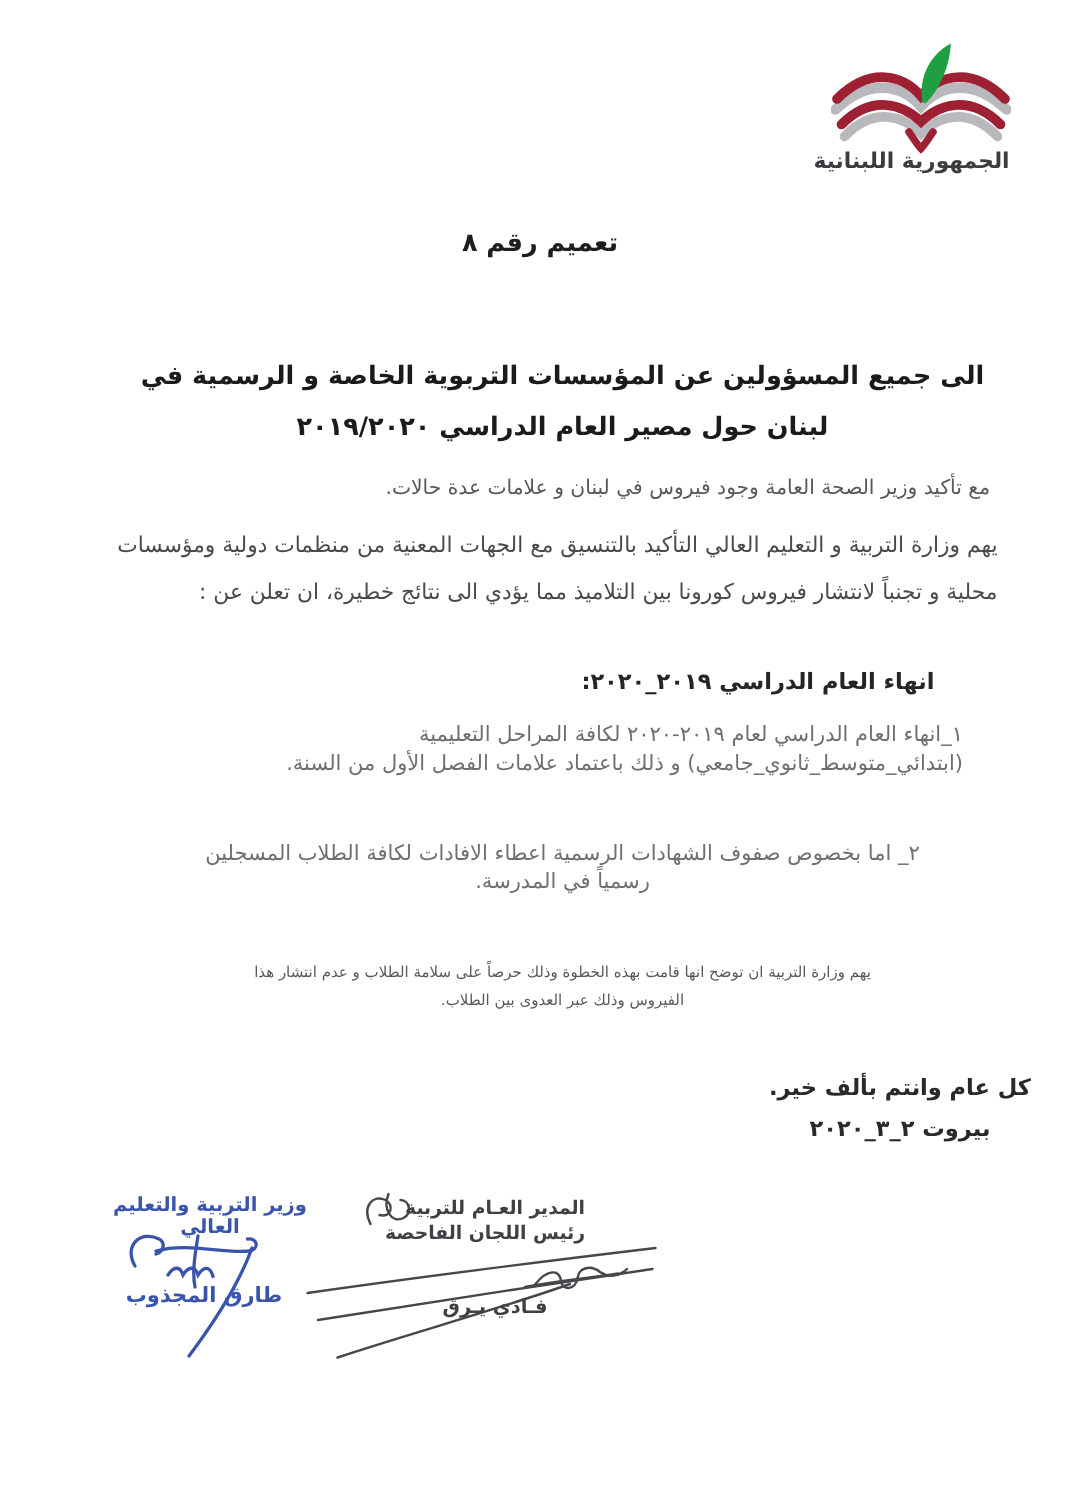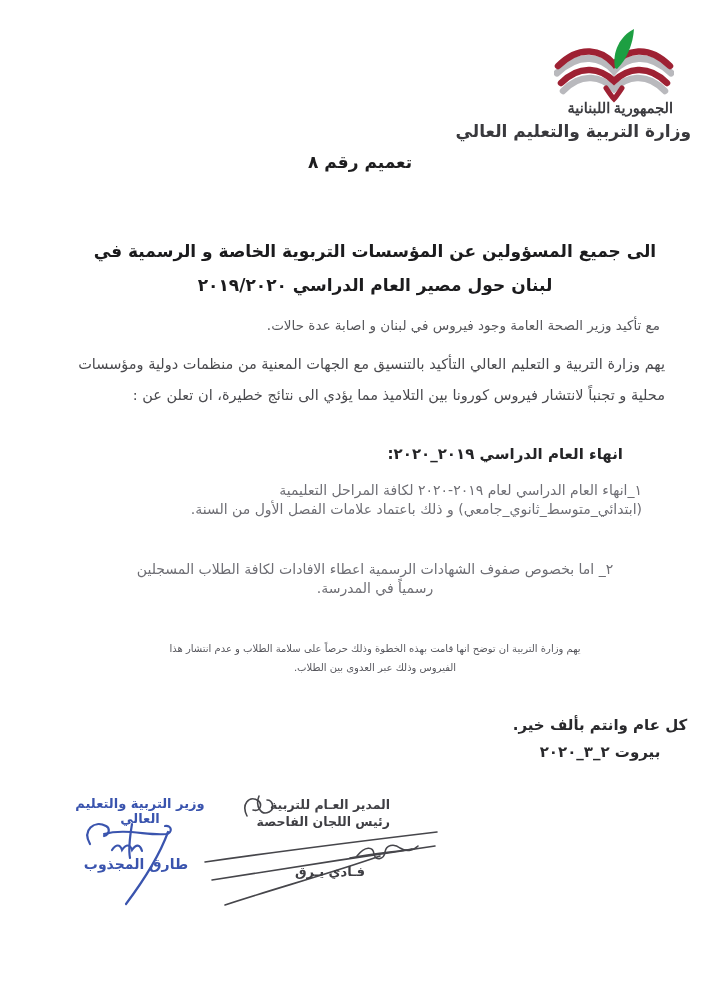--- a/index.html
+++ b/index.html
@@ -6,21 +6,21 @@
   .page{
     position:relative;width:720px;height:1001px;background:#ffffff;
     font-family:"DejaVu Sans",sans-serif;direction:rtl;overflow:hidden;
   }
   .abs{position:absolute;}
   .pre{white-space:pre-line;padding-left:30px;}
   .u{text-underline-offset:5px;text-decoration-thickness:1.5px;}
 
   
   .logo{top:26px;right:46px;width:120px;height:78px;}
-  .republic{top:100px;right:47px;font-size:14.5px;font-weight:bold;color:#3c3c40;letter-spacing:.2px;font-family:Liberation Serif, serif;}
+  .republic{top:100px;right:47px;font-size:14.5px;font-weight:bold;color:#3c3c40;letter-spacing:.2px;}
   .ministry{top:121px;right:29px;font-size:17px;font-weight:bold;color:#39393d;}
 
   
   .title{top:152px;left:0;right:0;text-align:center;font-size:17px;font-weight:bold;color:#1d1d1f;}
   .addressee{top:234px;left:0;right:0;text-align:center;font-size:17px;font-weight:bold;
              line-height:34px;color:#1b1b1d;}
 
   
   .intro{top:317px;right:60px;left:60px;text-align:right;font-size:13.5px;color:#58585c;}
   .bodypar{top:349px;right:55px;left:48px;text-align:right;font-size:14.5px;line-height:31px;color:#4a4a4e;}
@@ -60,30 +60,29 @@
 
       <path d="M3,47 C26,25 48,31 60,45 C72,31 94,25 117,47" fill="none" stroke="#b9b9bd" stroke-width="7" stroke-linecap="round"></path>
       <path d="M4,40 C26,18 48,24 60,38 C72,24 94,18 116,40" fill="none" stroke="#9e2133" stroke-width="6.5" stroke-linecap="round"></path>
       <path d="M9,65 C28,45 48,51 60,63 C72,51 92,45 111,65" fill="none" stroke="#b9b9bd" stroke-width="6.5" stroke-linecap="round"></path>
       <path d="M7,57 C27,37 47,43 60,55 C73,43 93,37 113,57" fill="none" stroke="#9e2133" stroke-width="6.5" stroke-linecap="round"></path>
       <path d="M52,62 C56,68 58,71 60,73 C62,71 64,68 68,62" fill="none" stroke="#9e2133" stroke-width="5" stroke-linecap="round"></path>
       <path d="M61,42 C58,26 66,10 80,3 C79,18 73,33 63,43 Z" fill="#1d9f42"></path>
     </svg>
   </div>
   <div class="abs republic">الجمهورية اللبنانية</div>
-  <div class="abs ministry">وزارة التربية والتعليم العالي</div>
 
   <div class="abs title">
     <span class="u">تعميم رقم ٨</span>
   </div>
 
   <div class="abs addressee pre">الى جميع المسؤولين عن المؤسسات التربوية الخاصة و الرسمية في
 لبنان حول مصير العام الدراسي ٢٠١٩/٢٠٢٠</div>
 
-  <div class="abs intro">مع تأكيد وزير الصحة العامة وجود فيروس في لبنان و اصابة عدة حالات.</div>
+  <div class="abs intro">مع تأكيد وزير الصحة العامة وجود فيروس في لبنان و علامات عدة حالات.</div>
   <div class="abs bodypar pre">يهم وزارة التربية و التعليم العالي التأكيد بالتنسيق مع  الجهات المعنية من منظمات دولية ومؤسسات
 محلية  و تجنباً لانتشار فيروس كورونا بين التلاميذ  مما يؤدي الى نتائج خطيرة، ان تعلن عن :</div>
   <div class="abs section-heading">انهاء العام الدراسي ٢٠١٩_٢٠٢٠:</div>
   <div class="abs item1 pre">١_انهاء العام الدراسي لعام ٢٠١٩-٢٠٢٠ لكافة المراحل التعليمية
 (ابتدائي_متوسط_ثانوي_جامعي) و ذلك باعتماد علامات الفصل الأول من السنة.</div>
   <div class="abs item2 pre">٢_ اما بخصوص صفوف الشهادات الرسمية اعطاء الافادات لكافة الطلاب المسجلين
 رسمياً في المدرسة.</div>
   <div class="abs clarif pre">يهم وزارة التربية ان توضح انها قامت بهذه الخطوة وذلك حرصاً على سلامة الطلاب و عدم انتشار هذا
 الفيروس وذلك عبر العدوى بين الطلاب.</div>
 

